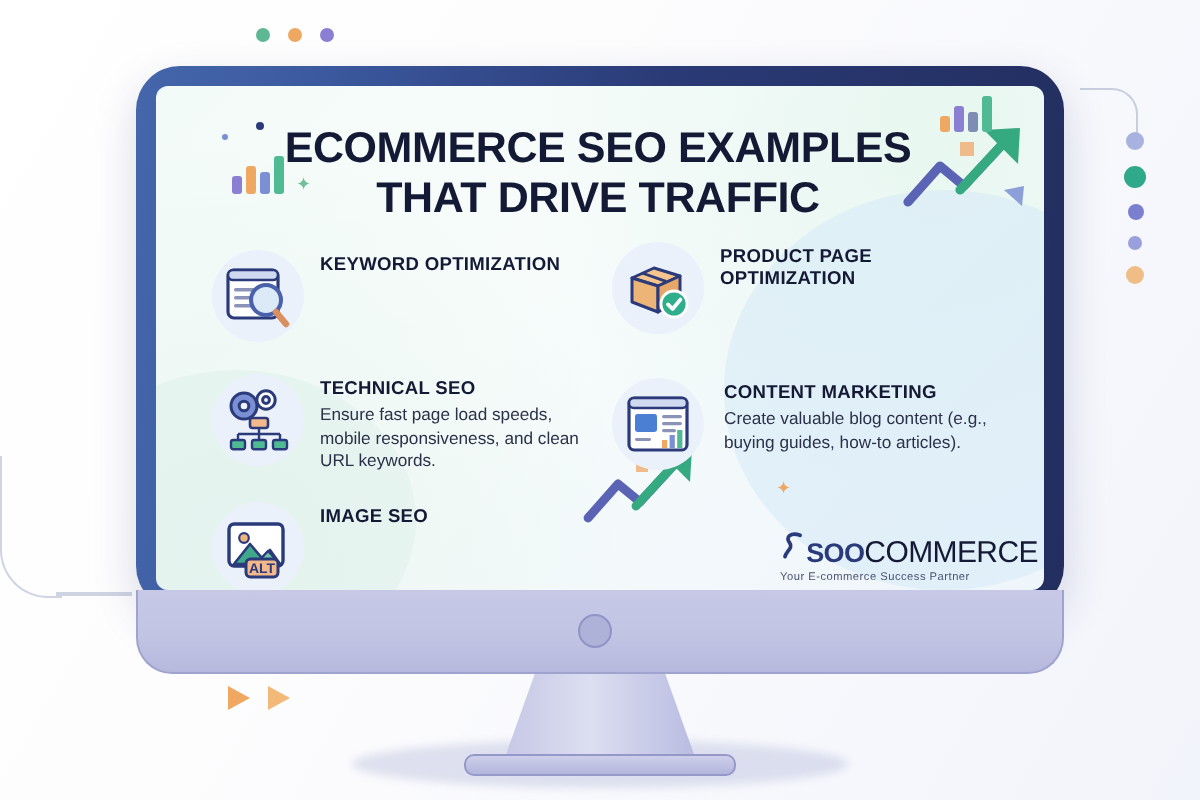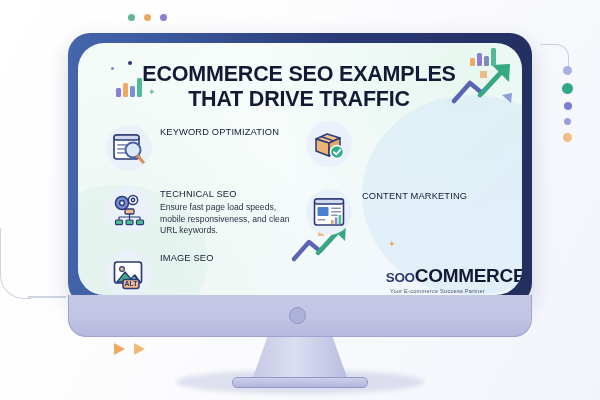--- a/index.html
+++ b/index.html
@@ -28,21 +28,21 @@
   .playarrows{position:absolute;left:114px;top:343px;display:flex;gap:9px;}
   .tri{width:0;height:0;border-left:11px solid #f0a860;
        border-top:6.5px solid transparent;border-bottom:6.5px solid transparent;}
   .tri.b{border-left-color:#f3b978;}
 
   
   #monitor{position:absolute;left:68px;top:33px;width:464px;height:272px;
     border-radius:22px;padding:10px;box-sizing:border-box;
     background:linear-gradient(95deg,#4566ab 0%,#3c5aa0 18%,#2a3a76 55%,#232e5f 100%);
     box-shadow:0 8px 22px rgba(40,52,110,.18);}
-  #screen{position:relative;width:100%;height:100%;border-radius:26px;overflow:hidden;
+  #screen{position:relative;width:100%;height:100%;border-radius:6px;overflow:hidden;
     background:
       radial-gradient(circle at 88% 8%, #e8f7f0 0%, rgba(232,247,240,0) 46%),
       radial-gradient(circle at 8% 92%, #eaf6f1 0%, rgba(234,246,241,0) 44%),
       linear-gradient(135deg,#f3fbf8 0%,#f7fcfb 42%,#eef5fb 100%);}
   .blob{position:absolute;border-radius:50%;}
   .blob1{right:-60px;top:52px;width:220px;height:200px;background:rgba(214,234,248,.55);}
   .blob2{left:-50px;bottom:-40px;width:180px;height:150px;background:rgba(222,240,236,.5);}
 
   #bezel{position:absolute;left:68px;top:295px;width:464px;height:42px;
     border-radius:0 0 18px 18px;
@@ -71,35 +71,35 @@
   .sqdot{position:absolute;border-radius:50%;}
 
   
   .garrow{position:absolute;}
 
   
   .feat{position:absolute;display:flex;gap:8px;align-items:flex-start;}
   .ficon{position:relative;width:46px;height:46px;border-radius:50%;
     background:#eaf1fa;display:flex;align-items:center;justify-content:center;flex:0 0 46px;}
   .ftxt{padding-top:2px;}
-  .fh{font-size:9.3px;font-weight:normal;color:#141a35;letter-spacing:.15px;
+  .fh{font-size:9.3px;font-weight:bold;color:#141a35;letter-spacing:.15px;
     text-transform:uppercase;line-height:1.22;margin-bottom:2px;}
   .fb{font-size:8.6px;line-height:1.33;color:#2b3148;}
 
   #f1{left:28px;top:82px;width:190px;}
   #f2{left:228px;top:78px;width:200px;}
   #f3{left:28px;top:144px;width:190px;}
   #f4{left:228px;top:146px;width:200px;gap:10px;}
   #f5{left:28px;top:208px;width:200px;text-align:right;}
 
   
   #logo{position:absolute;left:312px;top:222px;width:130px;text-align:left;}
   #logorow{display:flex;align-items:baseline;justify-content:center;}
   .lsoo{font-size:13.5px;font-weight:bold;color:#2b3a7a;letter-spacing:-.3px;}
-  .lcom{font-size:19px;font-weight:bold;color:#141a35;letter-spacing:-.3px;}
+  .lcom{font-size:15px;font-weight:normal;color:#141a35;letter-spacing:-.3px;}
   #tag{font-size:5.6px;color:#4a5270;letter-spacing:.25px;margin-top:1px;}
   #swoosh{width:11px;height:16px;margin-right:1px;}
 </style>
 </head>
 <body>
 
 <div id="scene">
 
   <div class="topdots">
     <i style="background:#5fb894"></i>
@@ -188,20 +188,21 @@
           <svg width="34" height="32" viewBox="0 0 34 32">
             <path d="M4 11 L15 6 L28 10 L17 15 Z" fill="#f5c48d" stroke="#2b3a7a" stroke-width="1.5" stroke-linejoin="round"></path>
             <path d="M4 11 L4 23 L17 28 L17 15 Z" fill="#edb477" stroke="#2b3a7a" stroke-width="1.5" stroke-linejoin="round"></path>
             <path d="M17 15 L28 10 L28 22 L17 28 Z" fill="#e6a869" stroke="#2b3a7a" stroke-width="1.5" stroke-linejoin="round"></path>
             <path d="M9 8.5 L21 12.7" stroke="#2b3a7a" stroke-width="1.4"></path>
             <circle cx="25" cy="24" r="6.5" fill="#2fae8c" stroke="#fff" stroke-width="1.4"></circle>
             <path d="M22 24.2 L24.3 26.5 L28.2 21.8" fill="none" stroke="#fff" stroke-width="1.9" stroke-linecap="round" stroke-linejoin="round"></path>
           </svg>
         </div>
         <div class="ftxt">
+          <div class="fh">Product Page Optimization</div>
         </div>
       </div>
 
       <div class="feat" id="f3">
         <div class="ficon">
           <svg width="34" height="32" viewBox="0 0 34 32">
             <g stroke="#2b3a7a" stroke-width="1.5">
               <circle cx="10" cy="9" r="6.5" fill="#7b8fd4"></circle>
               <circle cx="10" cy="9" r="2.4" fill="#eef3fb"></circle>
               <circle cx="21" cy="6" r="4.6" fill="#fff"></circle>
@@ -232,20 +233,21 @@
             <rect x="5.5" y="23" width="8" height="1.5" rx=".7" fill="#8b93b8"></rect>
             <g>
               <rect x="19" y="24" width="2.6" height="4" fill="#efa862"></rect>
               <rect x="22.8" y="21.5" width="2.6" height="6.5" fill="#7b8fd4"></rect>
               <rect x="26.6" y="19" width="2.6" height="9" fill="#4fba93"></rect>
             </g>
           </svg>
         </div>
         <div class="ftxt">
           <div class="fh">Content Marketing</div>
+          <div class="fb">Create valuable blog content (e.g., buying guides, how-to articles).</div>
         </div>
       </div>
 
       <div class="feat" id="f5">
         <div class="ficon">
           <svg width="34" height="32" viewBox="0 0 34 32">
             <rect x="2.5" y="4" width="27" height="21" rx="2.6" fill="#fff" stroke="#2b3a7a" stroke-width="1.7"></rect>
             <circle cx="10" cy="11" r="2.4" fill="#f0b47e" stroke="#2b3a7a" stroke-width="1.1"></circle>
             <path d="M5 24 L13 14 L19 21 L23 17 L28 24 Z" fill="#3fa98a" stroke="#2b3a7a" stroke-width="1.3" stroke-linejoin="round"></path>
             <path d="M16 24 L22 17.5 L28 24 Z" fill="#6fc4a6" stroke="#2b3a7a" stroke-width="1.2" stroke-linejoin="round"></path>

